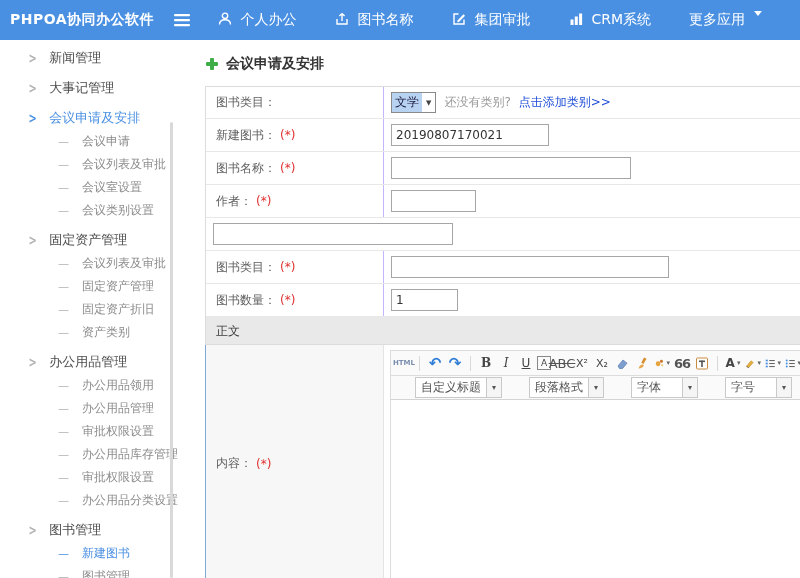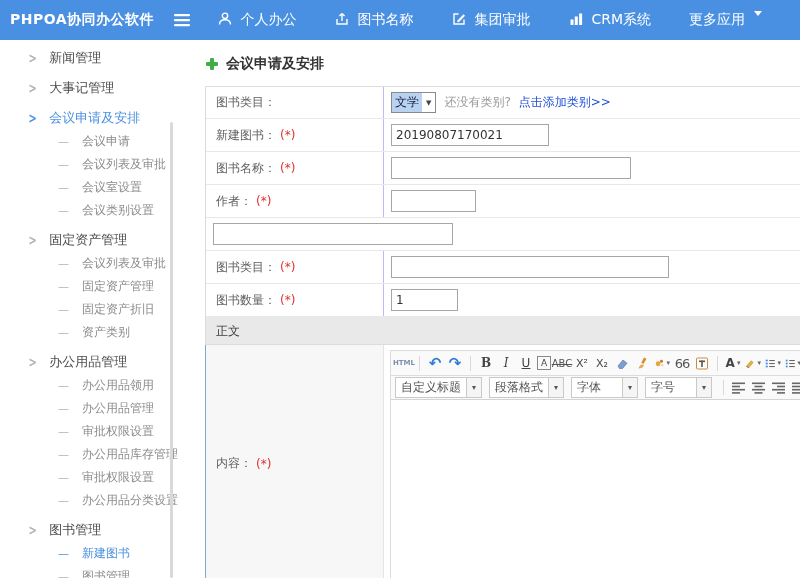--- a/index.html
+++ b/index.html
@@ -61,25 +61,25 @@
   .toolbar.row2 { border-bottom:1px solid #d4d4d4; }
   .tbtn { min-width:18px; height:20px; display:inline-flex; align-items:center; justify-content:center;
     font-size:12px; color:#444; cursor:pointer; padding:0 1px; }
   .sep { width:1px; height:15px; background:#d8d8d8; margin:0 4px; flex:none; }
   .tb-html { font-size:7px; font-weight:bold; color:#7c8fae; letter-spacing:0; }
   .tb-arrow { color:#2e7cd6; font-size:15px; font-weight:bold; }
   .tb-b { font-family:"DejaVu Serif","Liberation Serif",serif; font-weight:bold; }
   .tb-i { font-family:"DejaVu Serif","Liberation Serif",serif; font-style:italic; }
   .tb-u { text-decoration:underline; }
   .tb-boxa { border:1px solid #888; font-size:9px; min-width:14px; height:14px; line-height:12px; }
-  .tb-strike { font-size:10px; text-decoration:line-through; color:#555; }
+  .tb-strike { font-size:13px; text-decoration:line-through; color:#555; }
   .tb-sup, .tb-sub { font-size:11px; }
-  .tb-quote { font-weight:normal; color:#555; letter-spacing:-1px; font-size:13px; }
+  .tb-quote { font-weight:bold; color:#555; letter-spacing:-1px; font-size:13px; }
   .mcaret { font-size:7px; color:#666; margin-left:2px; }
-  .tsel { display:inline-flex; align-items:center; border:1px solid #c9c9c9; background:#fff; height:21px; margin-right:5px; cursor:pointer; }
+  .tsel { display:inline-flex; align-items:center; border:1px solid #c9c9c9; background:#fff; height:21px; margin-right:5px; cursor:pointer;margin-left:20px; }
   .tsel-label { padding:0 5px; font-size:12px; color:#555; min-width:50px; }
   .tsel-arr { width:15px; border-left:1px solid #c9c9c9; text-align:center; font-size:8px; color:#555; align-self:stretch; line-height:19px; background:#f5f5f5; }
   .editor-body { flex:1; background:#fff; border:1px solid #dcdcdc; border-top:none; }
 </style>
 </head>
 <body>
 
 <div class="header">
   <div class="logo">PHPOA协同办公软件</div>
   <div class="burger">

